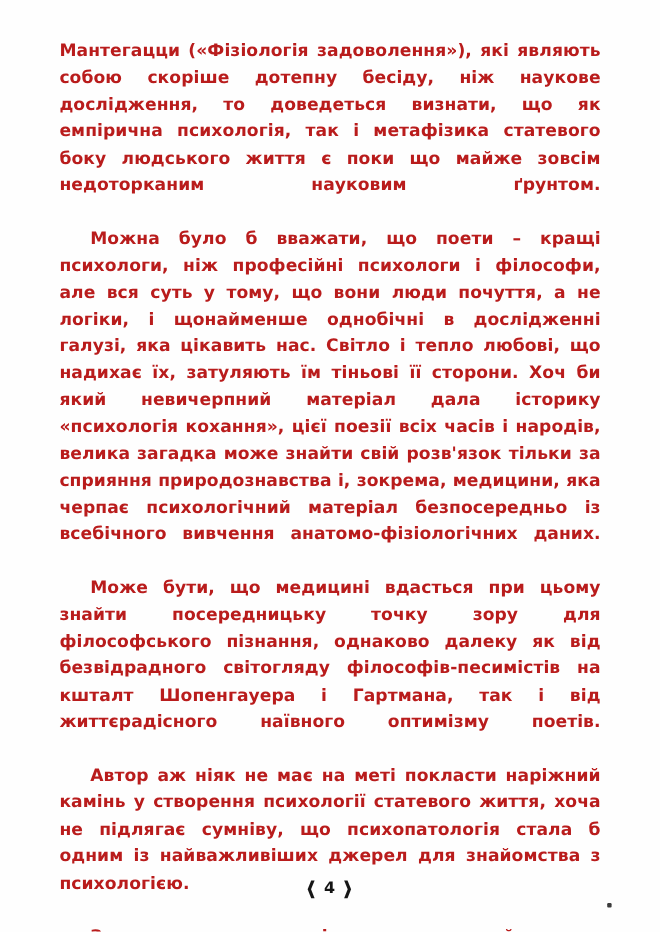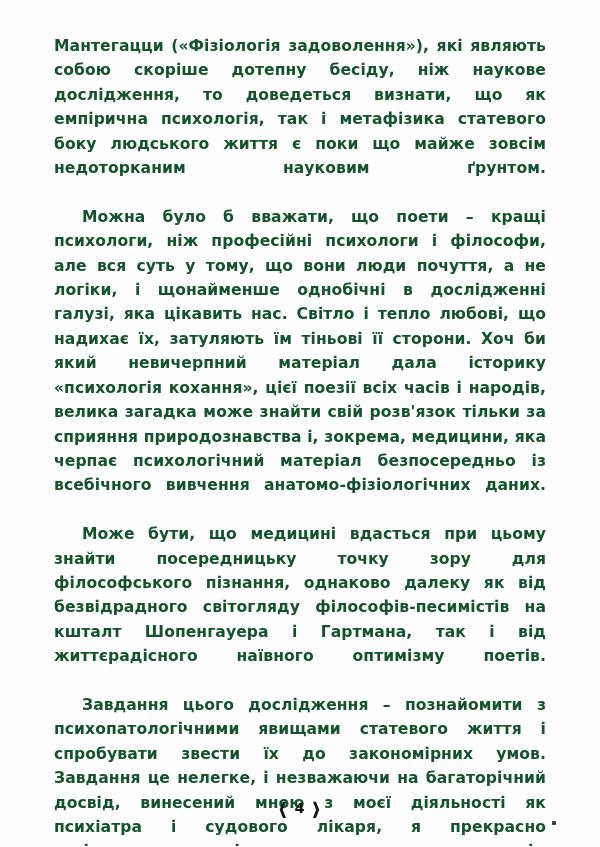--- a/index.html
+++ b/index.html
@@ -24,21 +24,21 @@
     left: 54px;
     top: 34px;
     width: 492px;
   }
   .para {
     margin: 0;
     text-align: justify;
     text-justify: inter-word;
     font-size: 15.6px;
     line-height: 24.4px;
-    color: #14532d;
+    color: #b91c1c;
     text-indent: 28px;
     letter-spacing: 0.05px;
     word-spacing: 0.2px;
     font-weight: 600;
     -webkit-font-smoothing: antialiased;
   }
   .para.first {
     text-indent: 0;
   }
   
@@ -84,20 +84,21 @@
 </style>
 </head>
 <body>
 
 <div class="page">
 
   <div class="text-column">
     <p class="para first">Мантегацци («Фізіологія задоволення»), які являють собою скоріше дотепну бесіду, ніж наукове дослідження, то доведеться визнати, що як емпірична психологія, так і метафізика статевого боку людського життя є поки що майже зовсім недоторканим науковим ґрунтом.</p>
     <p class="para">Можна було б вважати, що поети – кращі психологи, ніж професійні психологи і філософи, але вся суть у тому, що вони люди почуття, а не логіки, і щонайменше однобічні в дослідженні галузі, яка цікавить нас. Світло і тепло любові, що надихає їх, затуляють їм тіньові її сторони. Хоч би який невичерпний матеріал дала історику «психологія кохання», цієї поезії всіх часів і народів, велика загадка може знайти свій розв'язок тільки за сприяння природознавства і, зокрема, медицини, яка черпає психологічний матеріал безпосередньо із всебічного вивчення анатомо-фізіологічних даних.</p>
     <p class="para">Може бути, що медицині вдасться при цьому знайти посередницьку точку зору для філософського пізнання, однаково далеку як від безвідрадного світогляду філософів-песимістів на кшталт Шопенгауера і Гартмана, так і від життєрадісного наївного оптимізму поетів.</p>
+    <p class="para">Автор аж ніяк не має на меті покласти наріжний камінь у створення психології статевого життя, хоча не підлягає сумніву, що психопатологія стала б одним із найважливіших джерел для знайомства з психологією.</p>
     <p class="para">Завдання цього дослідження – познайомити з психопатологічними явищами статевого життя і спробувати звести їх до закономірних умов. Завдання це нелегке, і незважаючи на багаторічний досвід, винесений мною з моєї діяльності як психіатра і судового лікаря, я прекрасно усвідомлюю, наскільки праця моя далека від бажаної досконалості.</p>
 
   </div>
 
   <div class="folio">
     <span class="orn">❰</span><span class="num">4</span><span class="orn">❱</span>
   </div>
 
   <div class="speck"></div>
 

